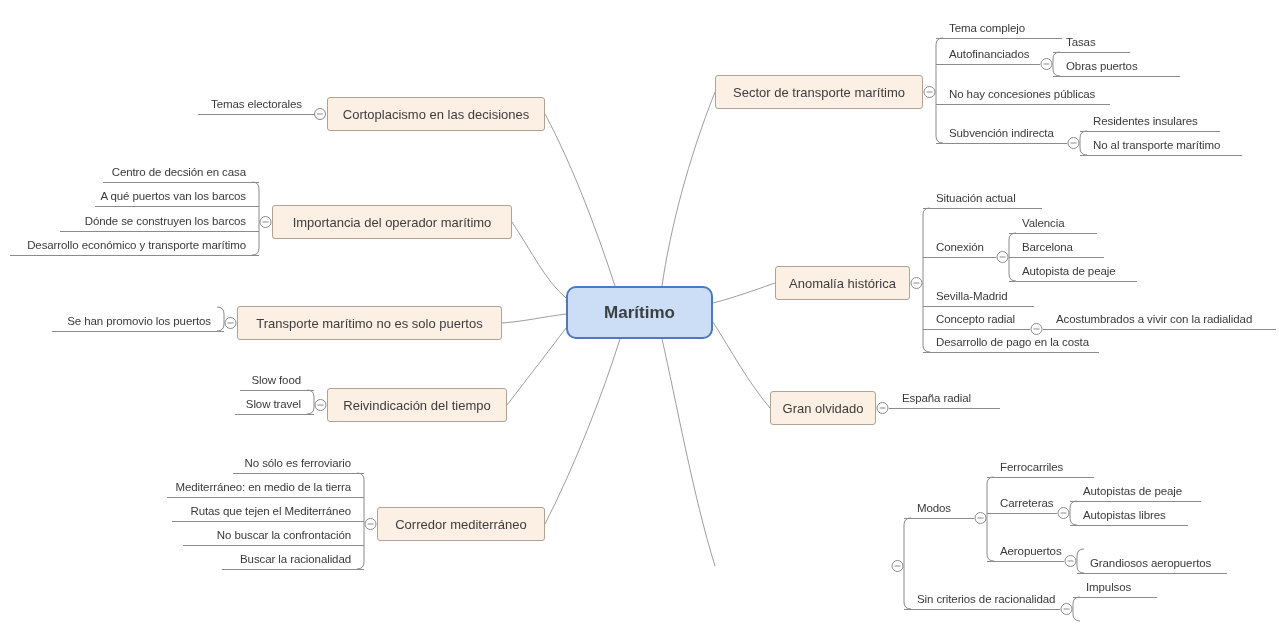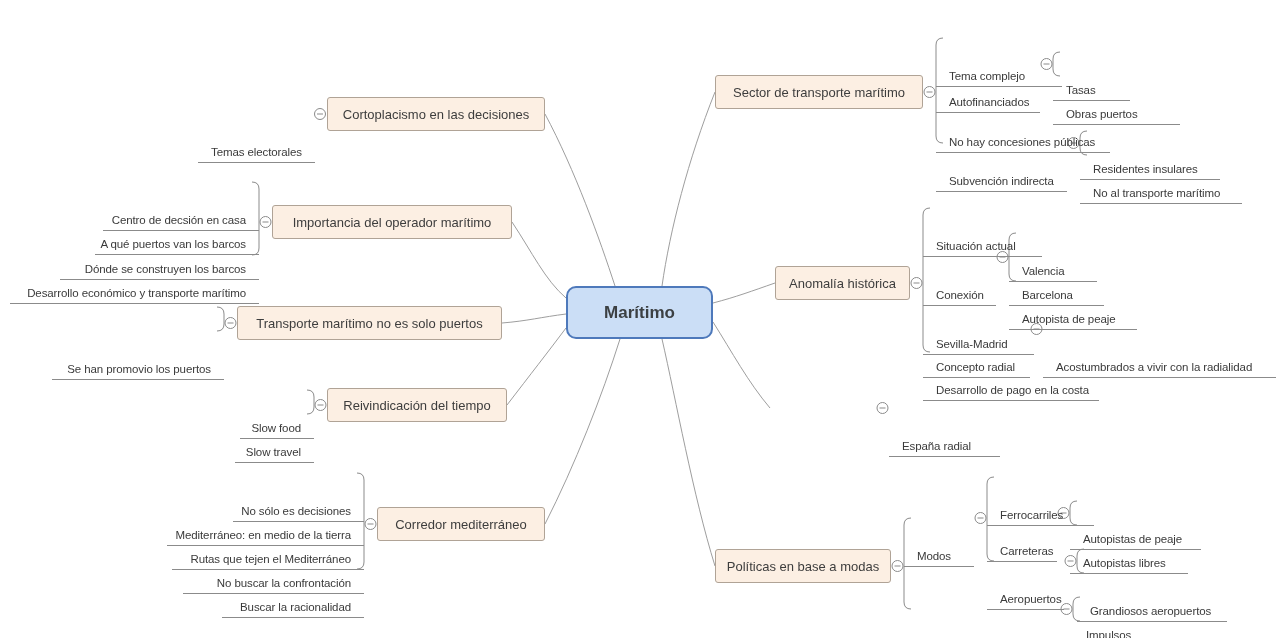--- a/index.html
+++ b/index.html
@@ -25,21 +25,21 @@
   .root-topic{
     position:absolute;box-sizing:border-box;border-radius:10px;
     background:var(--root-fill);border:2px solid var(--root-border);
     display:flex;align-items:center;justify-content:center;
     font-size:17px;font-weight:bold;color:#3c4043;white-space:nowrap;z-index:2;
   }
   .leaf{
     position:absolute;box-sizing:border-box;height:24px;
     display:flex;align-items:flex-end;padding-bottom:4px;
     border-bottom:1px solid var(--line);
-    font-size:11.5px;letter-spacing:-0.1px;color:var(--text);white-space:nowrap;z-index:1;margin-top:48px;
+    font-size:11.5px;letter-spacing:-0.1px;color:var(--text);white-space:nowrap;z-index:1;
   }
   .leaf.l{justify-content:flex-end;padding-right:13px;padding-left:4px;text-align:right;}
   .leaf.r{justify-content:flex-start;padding-left:13px;padding-right:4px;}
 </style>
 </head>
 <body>
 
 <div id="canvas">
 
   <svg class="wires" width="1279" height="638">
@@ -143,31 +143,31 @@
   <div class="root-topic" style="left:566px;top:286px;width:147px;height:53px">Marítimo</div>
 
   <div class="topic" style="left:327px;top:97px;width:218px">Cortoplacismo en las decisiones</div>
   <div class="topic" style="left:237px;top:306px;width:265px">Transporte marítimo no es solo puertos</div>
   <div class="topic" style="left:272px;top:205px;width:240px">Importancia del operador marítimo</div>
   <div class="topic" style="left:327px;top:388px;width:180px">Reivindicación del tiempo</div>
   <div class="topic" style="left:377px;top:507px;width:168px">Corredor mediterráneo</div>
 
   <div class="topic" style="left:715px;top:75px;width:208px">Sector de transporte marítimo</div>
   <div class="topic" style="left:775px;top:266px;width:135px">Anomalía histórica</div>
-  <div class="topic" style="left:715px;top:549px;width:176px">Políticas en base a modas</div>
+  <div class="topic" style="left:770px;top:391px;width:106px">Gran olvidado</div>
 
   <div class="leaf l" style="left:198px;top:91px;width:117px">Temas electorales</div>
   <div class="leaf l" style="left:103px;top:159px;width:156px">Centro de decsión en casa</div>
   <div class="leaf l" style="left:95px;top:183px;width:164px">A qué puertos van los barcos</div>
   <div class="leaf l" style="left:60px;top:208px;width:199px">Dónde se construyen los barcos</div>
   <div class="leaf l" style="left:10px;top:232px;width:249px">Desarrollo económico y transporte marítimo</div>
   <div class="leaf l" style="left:52px;top:308px;width:172px">Se han promovio los puertos</div>
   <div class="leaf l" style="left:240px;top:367px;width:74px">Slow food</div>
   <div class="leaf l" style="left:235px;top:391px;width:79px">Slow travel</div>
-  <div class="leaf l" style="left:233px;top:450px;width:131px">No sólo es decisiones</div>
+  <div class="leaf l" style="left:233px;top:450px;width:131px">No sólo es ferroviario</div>
   <div class="leaf l" style="left:167px;top:474px;width:197px">Mediterráneo: en medio de la tierra</div>
   <div class="leaf l" style="left:172px;top:498px;width:192px">Rutas que tejen el Mediterráneo</div>
   <div class="leaf l" style="left:183px;top:522px;width:181px">No  buscar la confrontación</div>
   <div class="leaf l" style="left:222px;top:546px;width:142px">Buscar la racionalidad</div>
 
   <div class="leaf r" style="left:936px;top:15px;width:126px">Tema complejo</div>
   <div class="leaf r" style="left:936px;top:41px;width:104px">Autofinanciados</div>
   <div class="leaf r" style="left:1053px;top:29px;width:77px">Tasas</div>
   <div class="leaf r" style="left:1053px;top:53px;width:127px">Obras puertos</div>
   <div class="leaf r" style="left:936px;top:81px;width:174px">No hay concesiones públicas</div>

